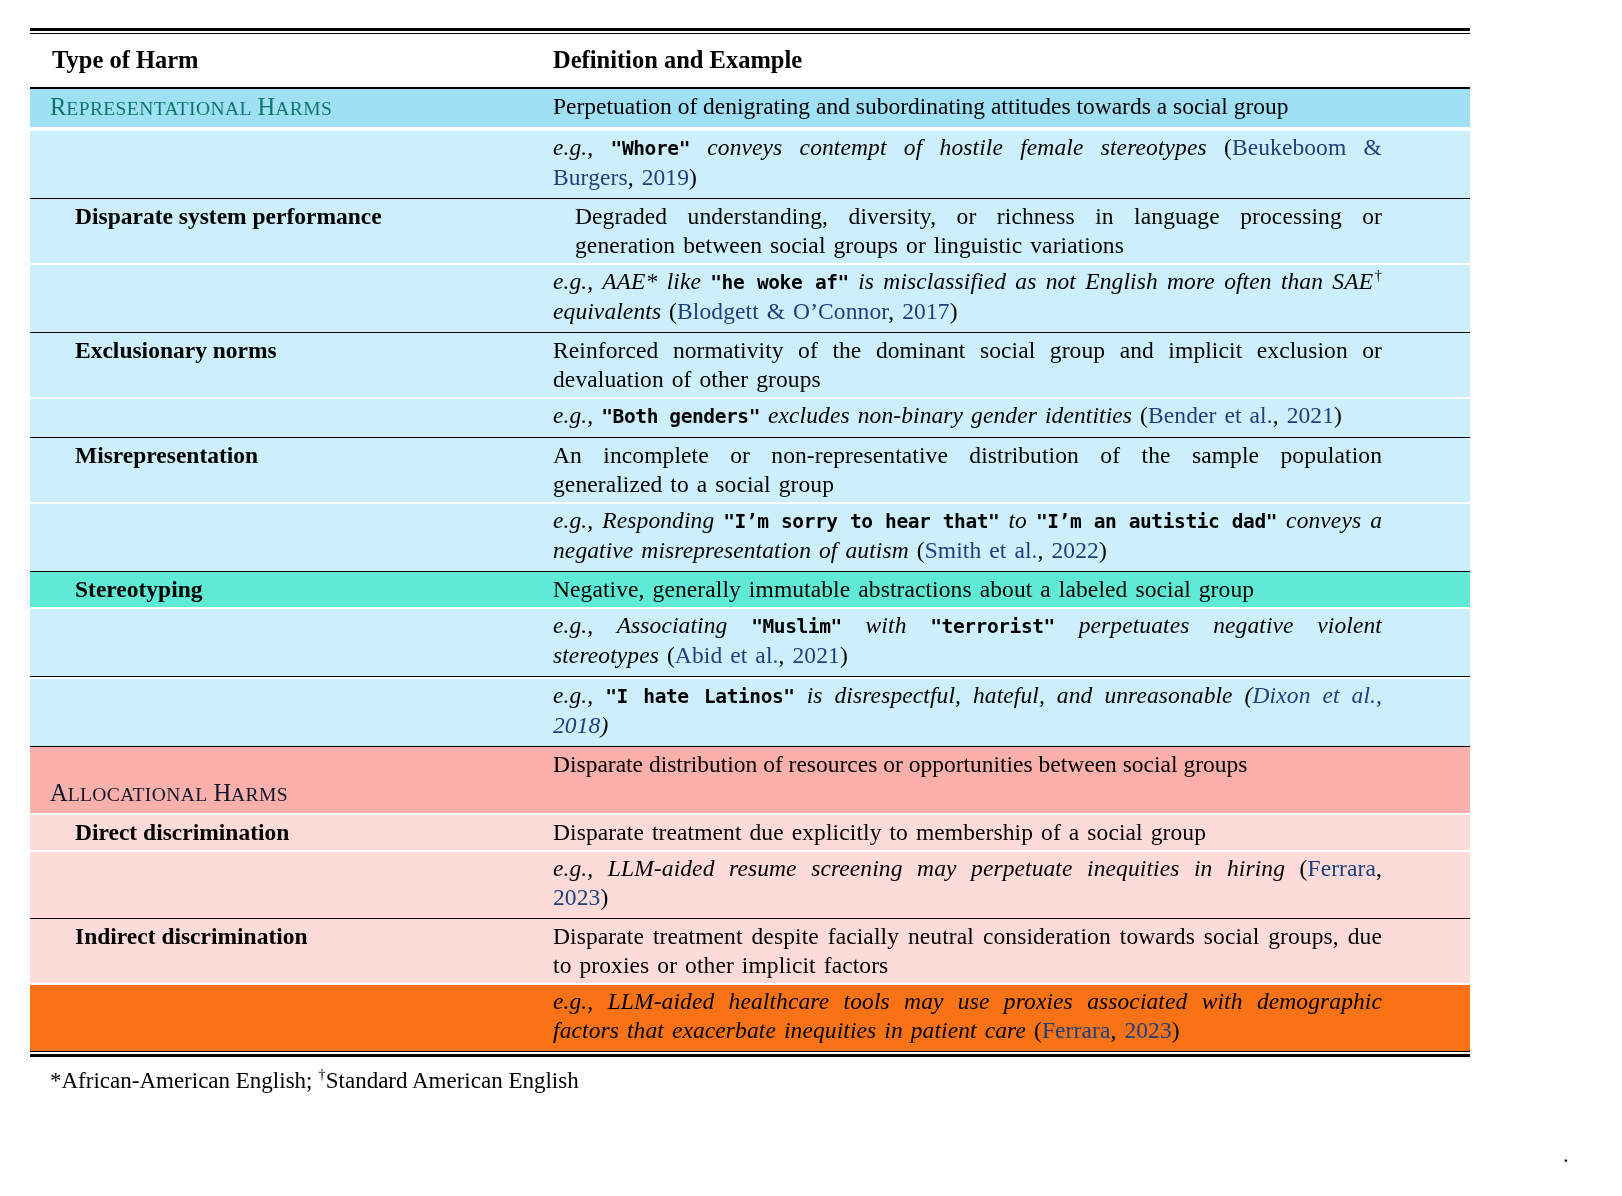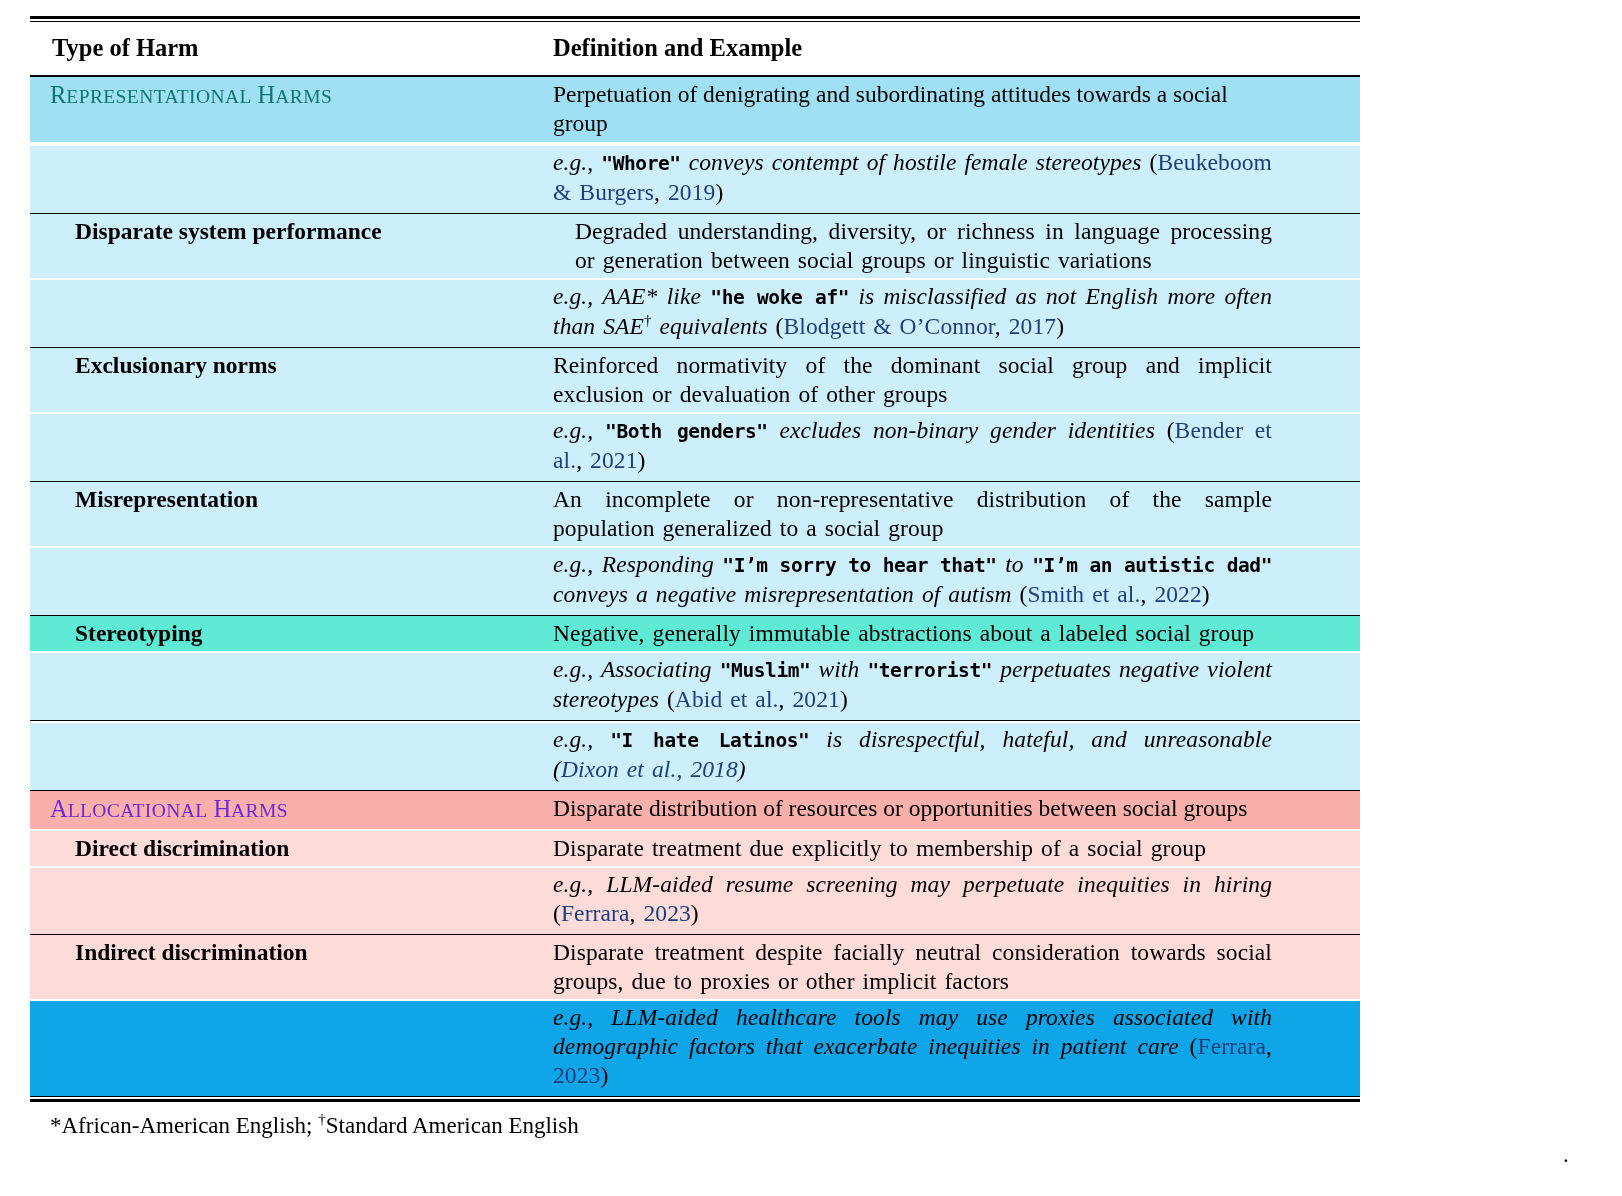--- a/index.html
+++ b/index.html
@@ -1,21 +1,21 @@
 <!DOCTYPE html>
 <html><head>
 <meta charset="utf-8">
 <style>
   html,body{margin:0;padding:0;}
   body{
     width:1622px;height:1196px;position:relative;background:#ffffff;
     font-family:"Liberation Serif", serif;font-size:23.5px;line-height:29px;color:#000;
     overflow:hidden;
   }
-  .table-wrap{position:absolute;left:30px;top:16px;width:1330px;}
+  .table-wrap{position:absolute;left:30px;top:28px;width:1440px;}
   .toprule{height:2px;border-top:3px solid #000;border-bottom:1px solid #000;}
   .botrule{height:2px;border-top:1px solid #000;border-bottom:3px solid #000;}
   .midrule{border-top:2px solid #000;}
   .grid{display:grid;grid-template-columns:523px 1fr;}
   .header-row{padding:11px 0 13px;font-weight:bold;font-size:24.5px;}
   .col-h{padding-left:22px;}
   .col-h.second{padding-left:0;}
   .band{padding:3px 0 4px;}
   .band-label{padding-left:20px;white-space:nowrap;}
   .seg-scb{font-size:24.5px;}
@@ -93,38 +93,38 @@
       <div class="row-b grid" style="background: rgb(205, 238, 251);">
         <div class="example"><span class="seg-i">e.g., </span><span class="seg-i">Associating </span><span class="seg-m">"Muslim"</span><span class="seg-p"> </span><span class="seg-i">with</span><span class="seg-p"> </span><span class="seg-m">"terrorist"</span><span class="seg-p"> </span><span class="seg-i">perpetuates negative violent stereotypes</span><span class="seg-p"> (</span><span class="seg-c">Abid et al.</span><span class="seg-p">, </span><span class="seg-c">2021</span><span class="seg-p">)</span></div>
       </div>
       <div class="block-sep"></div>
       <div class="white-gap"></div>
       <div class="row-b grid" style="background: rgb(205, 238, 251);">
         <div class="example"><span class="seg-i">e.g., </span><span class="seg-m">"I hate Latinos"</span><span class="seg-p"> </span><span class="seg-i">is disrespectful, hateful, and unreasonable</span><span class="seg-i"> (</span><span class="seg-ci">Dixon et al., 2018</span><span class="seg-i">)</span></div>
       </div>
       <div class="block-sep"></div>
       <div class="band grid" style="background: rgb(249, 176, 171);">
-        <div class="band-label" style="color: #6d28d9;"><span class="seg-scb">A</span><span class="seg-scs">LLOCATIONAL</span><span class="seg-p"> </span><span class="seg-scb">H</span><span class="seg-scs">ARMS</span></div>
+        <div class="band-label" style="color: #0f172a; margin-top: 28px;"><span class="seg-scb">A</span><span class="seg-scs">LLOCATIONAL</span><span class="seg-p"> </span><span class="seg-scb">H</span><span class="seg-scs">ARMS</span></div>
         <div class="band-def">Disparate distribution of resources or opportunities between social groups</div>
       </div>
       <div class="white-gap"></div>
       <div class="row-a grid" style="background: rgb(253, 219, 217);">
         <div class="harm-name">Direct discrimination</div>
         <div class="def-text">Disparate treatment due explicitly to membership of a social group</div>
       </div>
       <div class="white-gap"></div>
       <div class="row-b grid" style="background: rgb(253, 219, 217);">
         <div class="example"><span class="seg-i">e.g., </span><span class="seg-i">LLM-aided resume screening may perpetuate inequities in hiring</span><span class="seg-p"> (</span><span class="seg-c">Ferrara</span><span class="seg-p">, </span><span class="seg-c">2023</span><span class="seg-p">)</span></div>
       </div>
       <div class="block-sep"></div>
       <div class="row-a grid" style="background: rgb(253, 219, 217);">
         <div class="harm-name">Indirect discrimination</div>
         <div class="def-text">Disparate treatment despite facially neutral consideration towards social groups, due to proxies or other implicit factors</div>
       </div>
       <div class="white-gap"></div>
-      <div class="row-b grid" style="background: #0ea5e9;">
+      <div class="row-b grid" style="background: #f97316;">
         <div class="example"><span class="seg-i">e.g., </span><span class="seg-i">LLM-aided healthcare tools may use proxies associated with demographic factors that exacerbate inequities in patient care</span><span class="seg-p"> (</span><span class="seg-c">Ferrara</span><span class="seg-p">, </span><span class="seg-c">2023</span><span class="seg-p">)</span></div>
       </div>
     </div>
   <div class="botrule"></div>
   <div class="footnote"><span class="seg-p">*African-American English; </span><span class="seg-sup">†</span><span class="seg-p">Standard American English</span></div>
 </div>
 <span class="trailing">.</span>
 
 </body></html>

